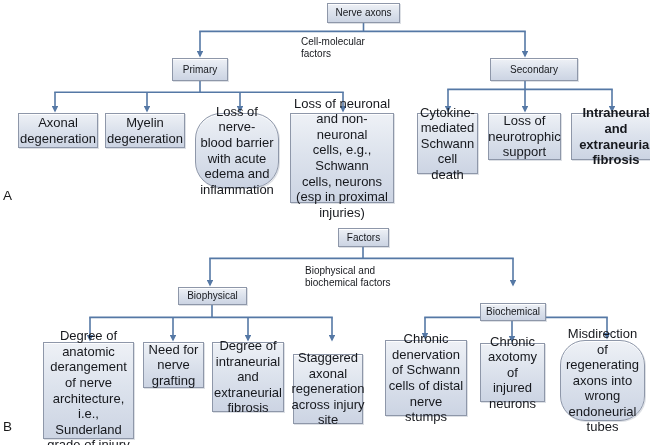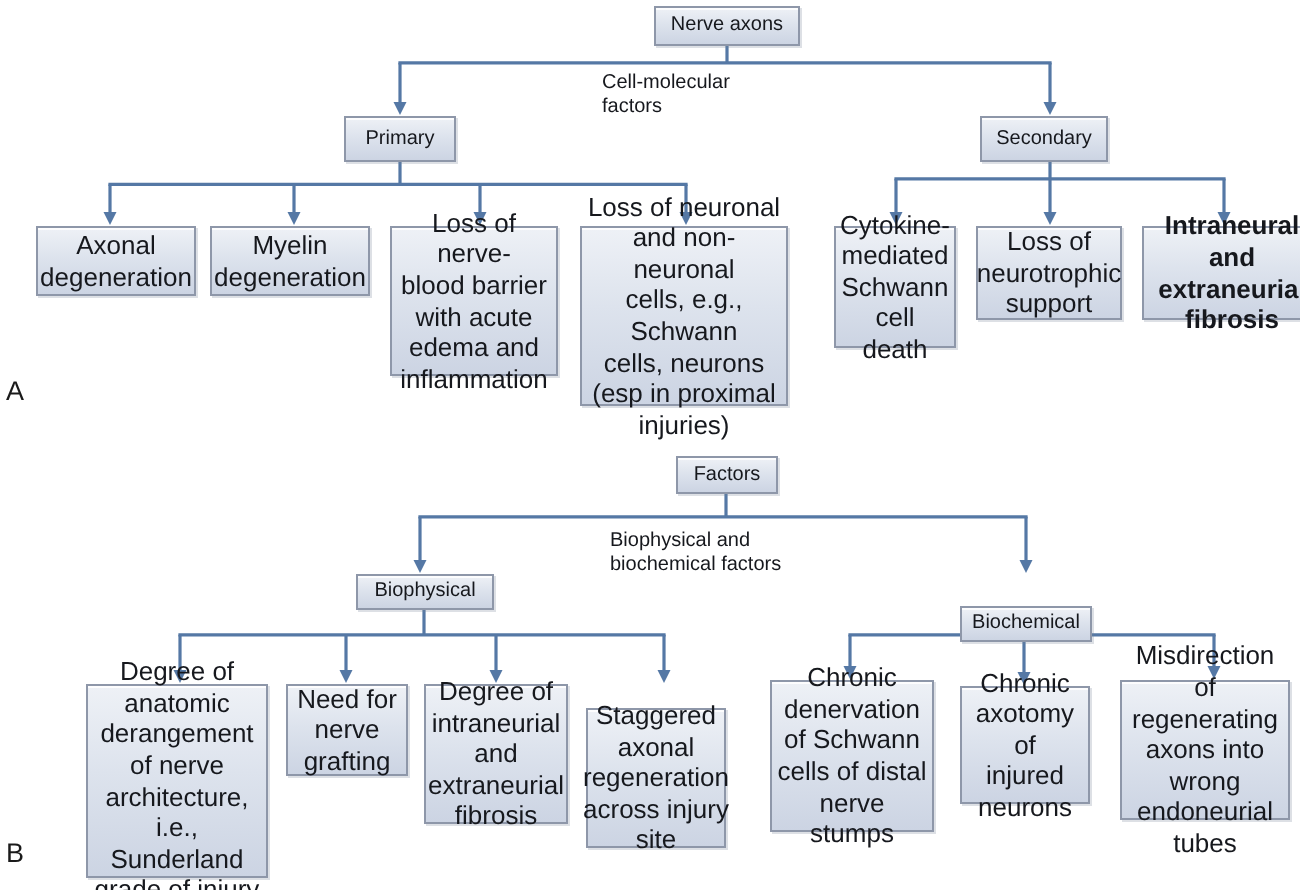--- a/index.html
+++ b/index.html
@@ -20,41 +20,41 @@
   .node.hdr{font-size:10px;}
   .clabel{
     position:absolute;text-align:left;color:#16181d;font-size:10px;
     line-height:1.2;white-space:pre-line;
   }
   .plabel{position:absolute;color:#1a1a1a;font-size:13.5px;}
   
   #a-root{left:327px;top:3px;width:73px;height:20px;}
   #a-clabel{left:301px;top:36px;width:122px;}
   #a-primary{left:172px;top:58px;width:56px;height:23px;}
-  #a-secondary{left:490px;top:58px;width:64px;height:23px;}
+  #a-secondary{left:490px;top:58px;width:88px;height:23px;}
   #a-p1{left:18px;top:113px;width:80px;height:35px;}
   #a-p2{left:105px;top:113px;width:80px;height:35px;}
-  #a-p3{left:195px;top:113px;width:84px;height:75px;}
+  #a-p3{left:195px;top:113px;width:84px;height:75px;border-radius:26px;}
   #a-p4{left:290px;top:113px;width:104px;height:90px;}
   #a-s1{left:417px;top:113px;width:61px;height:61px;}
   #a-s2{left:488px;top:113px;width:73px;height:47px;}
   #a-s3{left:571px;top:113px;width:90px;height:47px;font-weight:bold;}
   #a-label{left:3px;top:188px;}
   
   #b-root{left:338px;top:228px;width:51px;height:19px;}
   #b-clabel{left:305px;top:265px;width:125px;}
   #b-biophysical{left:178px;top:287px;width:69px;height:18px;}
   #b-biochemical{left:480px;top:287px;width:66px;height:18px;margin-top:16px;}
   #b-p1{left:43px;top:342px;width:91px;height:97px;}
   #b-p2{left:143px;top:342px;width:61px;height:46px;}
   #b-p3{left:212px;top:342px;width:72px;height:70px;}
   #b-p4{left:293px;top:354px;width:70px;height:70px;}
   #b-s1{left:385px;top:340px;width:82px;height:76px;}
   #b-s2{left:480px;top:343px;width:65px;height:59px;}
-  #b-s3{left:560px;top:340px;width:85px;height:70px;}
+  #b-s3{left:560px;top:340px;width:85px;height:81px;border-radius:25px;}
   #b-label{left:3px;top:419px;}
 </style>
 </head>
 <body>
 
 <div id="canvas">
 
   <svg id="wires" viewBox="0 0 650 445" xmlns="http://www.w3.org/2000/svg" aria-hidden="true">
     <defs>
       <marker id="arrow" viewBox="0 0 10 10" refX="7" refY="5" markerWidth="4.2" markerHeight="4.2" orient="auto-start-reverse">

